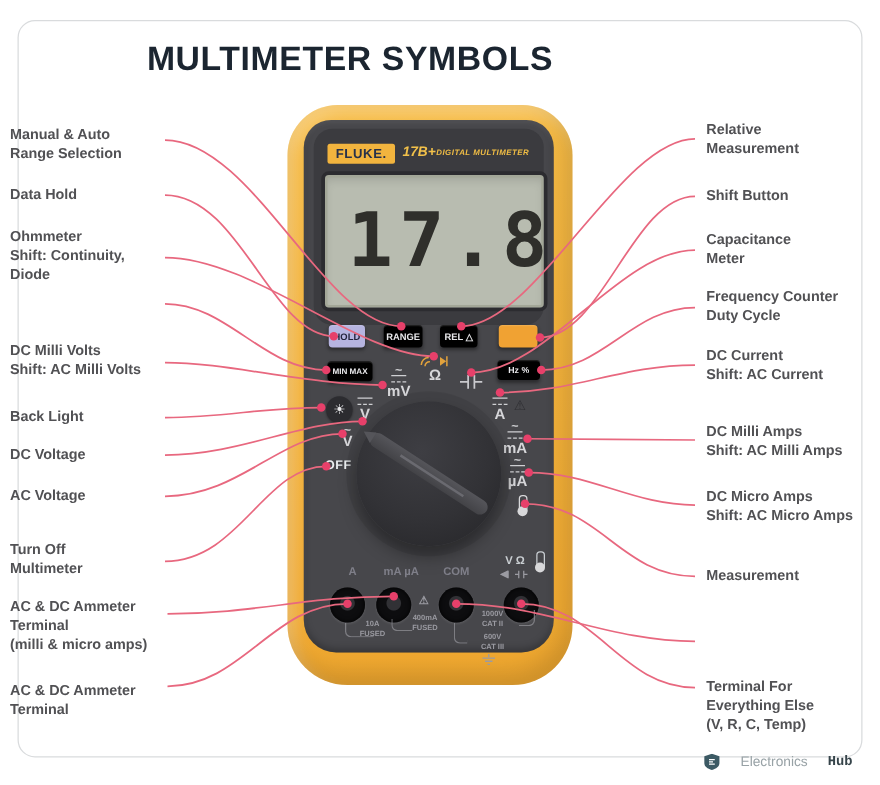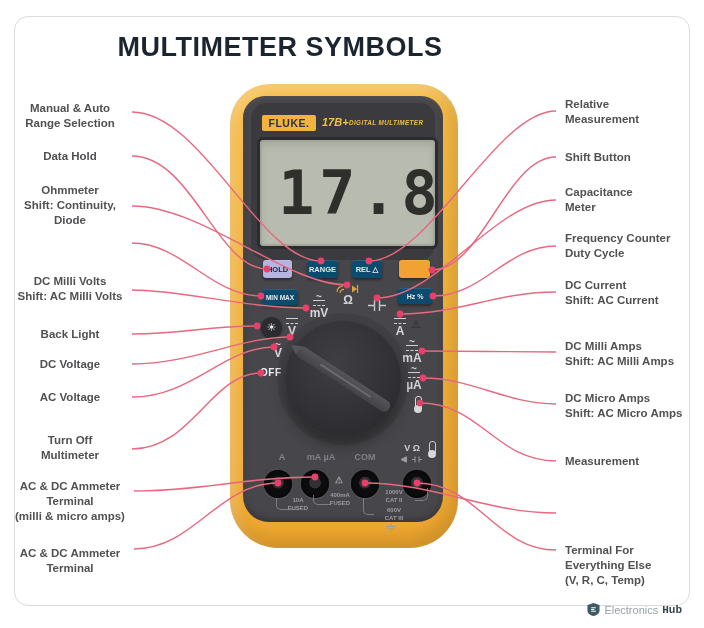--- a/index.html
+++ b/index.html
@@ -5,21 +5,21 @@
   html,body{margin:0;padding:0;background:#ffffff;}
   .stage{position:relative;width:704px;height:628px;background:#ffffff;
          font-family:"Liberation Sans",sans-serif;overflow:hidden;}
   .card{position:absolute;left:14px;top:16px;width:674px;height:588px;
         background:#ffffff;border:1px solid #d9dbdd;border-radius:14px;}
   .title{position:absolute;left:0;top:32px;width:560px;text-align:center;
          font-size:27px;font-weight:800;letter-spacing:.5px;color:#1b2530;}
   .pre{white-space:pre-line;}
   
   .lbl{position:absolute;font-size:11.5px;font-weight:700;color:#515154;line-height:1.32;}
-  .lbl.left{left:8px;width:124px;text-align:center;}
+  .lbl.left{left:8px;width:124px;text-align:left;}
   .lbl.right{left:565px;width:132px;text-align:left;}
   .p-ll0{top:101px}.p-ll1{top:149px}.p-ll2{top:183px}.p-ll3{top:236px}
   .p-ll4{top:274px}.p-ll5{top:327px}.p-ll6{top:357px}.p-ll7{top:390px}
   .p-ll8{top:433px}.p-ll9{top:479px}.p-ll10{top:546px}
   .p-rl0{top:97px}.p-rl1{top:150px}.p-rl2{top:185px}.p-rl3{top:231px}
   .p-rl4{top:278px}.p-rl5{top:339px}.p-rl6{top:391px}.p-rl7{top:454px}
   .p-rl8{top:506px}.p-rl9{top:543px}
   
   .body{position:absolute;left:230px;top:84px;width:228px;height:464px;
         background:linear-gradient(180deg,#f6bb45,#efa72f);
@@ -37,21 +37,21 @@
          font-style:italic;color:#f2c14a;}
   .subtitle{position:absolute;left:106px;top:23px;font-size:6.3px;font-weight:700;
             font-style:italic;letter-spacing:.4px;color:#f0bd45;}
   .lcd{position:absolute;left:14px;top:41px;width:175px;height:106px;background:#b8bcb0;
        border:3px solid #2c2c30;border-radius:6px;
        box-shadow:inset 0 0 0 2px #a3a798,inset 0 4px 8px rgba(0,0,0,.12);
        display:flex;align-items:center;justify-content:center;}
   .digits{font-family:"DejaVu Sans Mono",monospace;font-weight:700;font-size:60px;
           letter-spacing:5px;color:#2f2f2b;padding-left:26px;}
   .btn{position:absolute;height:18px;border-radius:3px;display:flex;align-items:center;
-       justify-content:center;font-weight:800;color:#e8e8eb;background:#0c4a6e;
+       justify-content:center;font-weight:800;color:#e8e8eb;background:#000000;
        box-shadow:0 1px 0 rgba(255,255,255,.12) inset,0 2px 3px rgba(0,0,0,.4);}
   .b-hold{left:20px;top:164px;width:29px;font-size:7.5px;background:#b6b4e0;color:#24243c;}
   .b-range{left:64px;top:164px;width:31px;font-size:7.5px;}
   .b-rel{left:109px;top:164px;width:30px;font-size:7.5px;}
   .b-shift{left:156px;top:164px;width:31px;background:#f0a233;}
   .b-minmax{left:19px;top:193px;width:36px;height:16px;font-size:6.5px;}
   .b-hz{left:155px;top:192px;width:34px;height:16px;font-size:7px;}
   
   .sym{position:absolute;display:flex;flex-direction:column;align-items:center;
        color:#d6d6d9;font-weight:700;}
@@ -92,21 +92,21 @@
   .tlab.bright{color:#c9ced2;}
   .jack{position:absolute;top:374px;width:28px;height:28px;border-radius:50%;
         background:radial-gradient(circle at 50% 45%,#313135 0 26%,#0d0d0f 30% 72%,#232327 76% 100%);
         box-shadow:0 1px 2px rgba(255,255,255,.12),inset 0 0 4px #000;}
   .small{position:absolute;font-size:6px;font-weight:800;color:#9b9ba2;text-align:center;line-height:1.35;}
   .hook{position:absolute;border:0 solid #8f8f95;opacity:.75;}
   .gndrow{position:absolute;left:142px;top:427px;}
   
   .wires{position:absolute;left:0;top:0;z-index:40;pointer-events:none;}
   
-  .footer{position:absolute;right:22px;top:603px;display:flex;align-items:center;gap:4px;
+  .footer{position:absolute;right:22px;top:603px;display:flex;align-items:center;gap:16px;
           font-size:11px;}
   .f-light{color:#98a2a6;font-weight:400;}
   .f-bold{color:#36444a;font-weight:800;font-family:Liberation Mono, monospace;}
 </style>
 </head>
 <body>
 
 <div class="stage">
   <div class="card"></div>
   <div class="title">MULTIMETER SYMBOLS</div>

